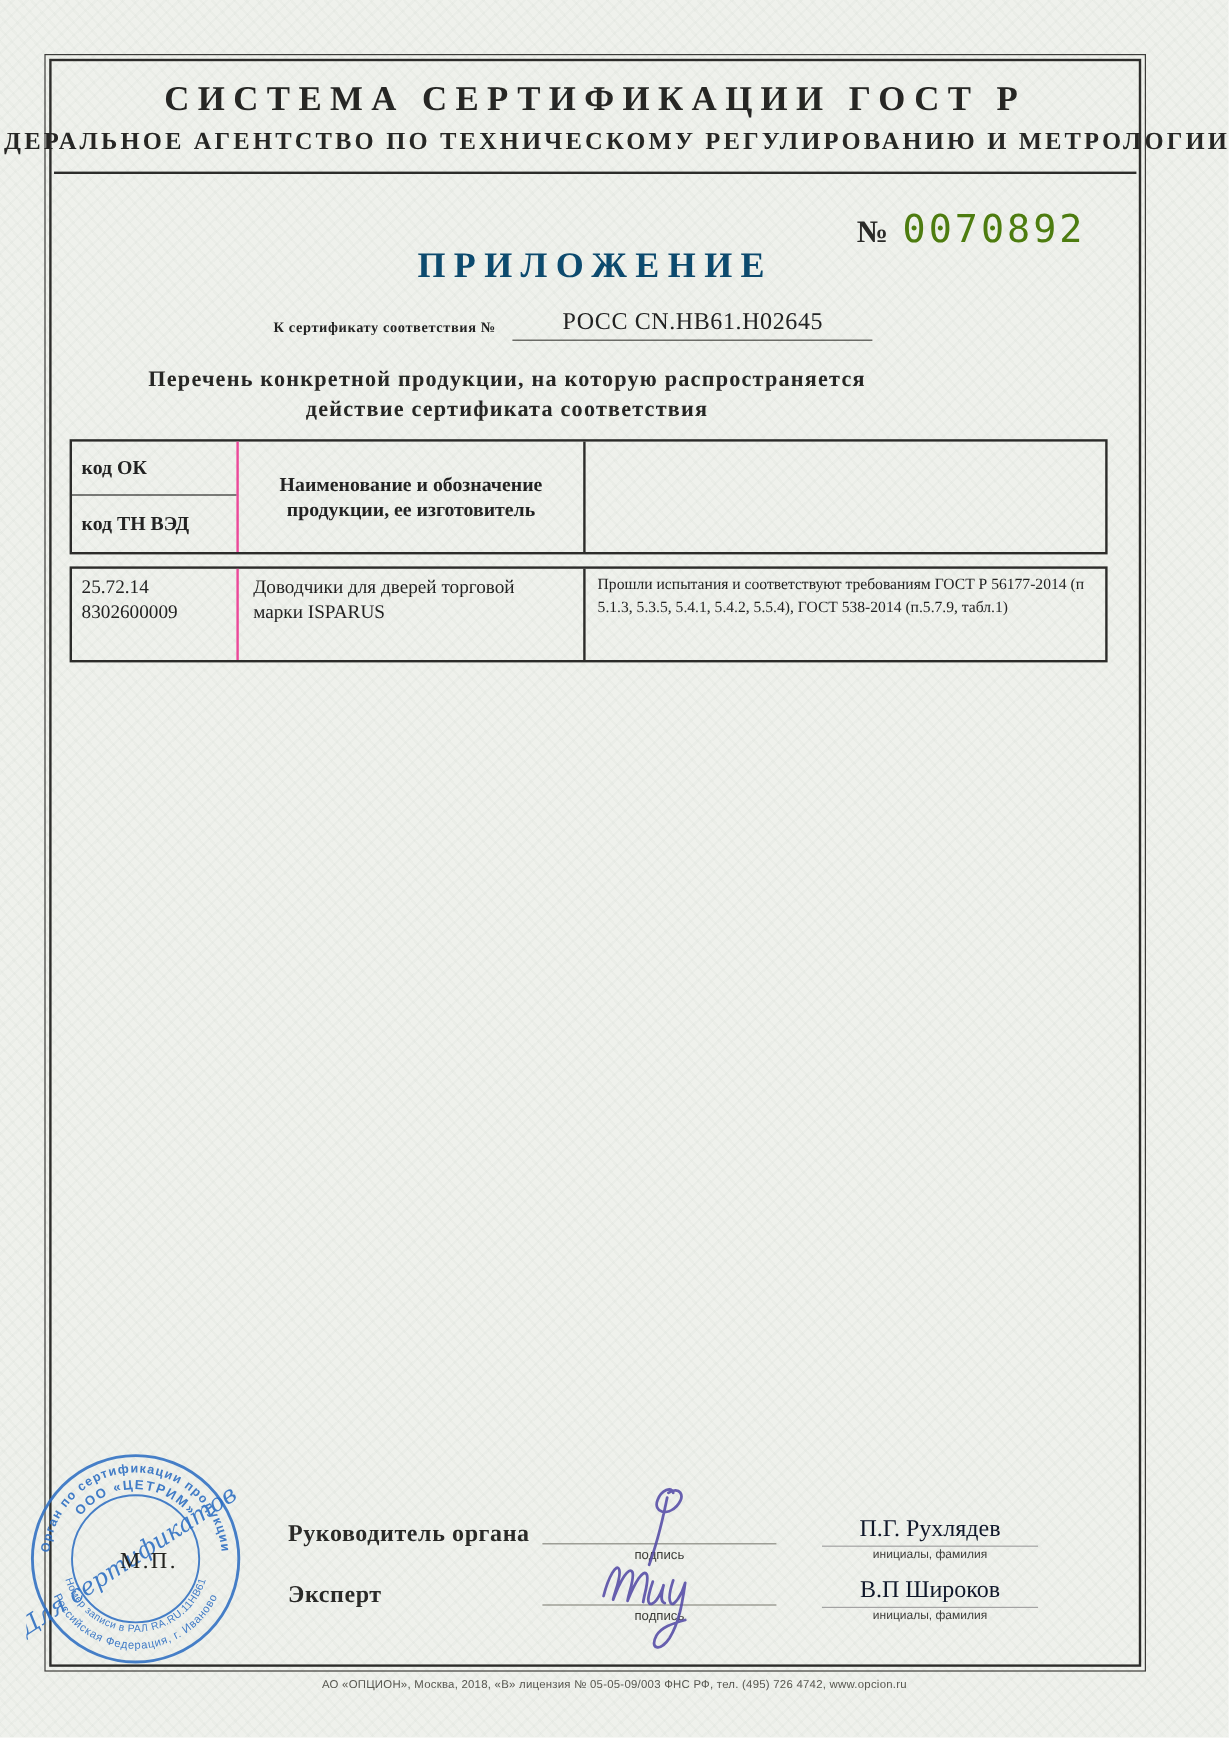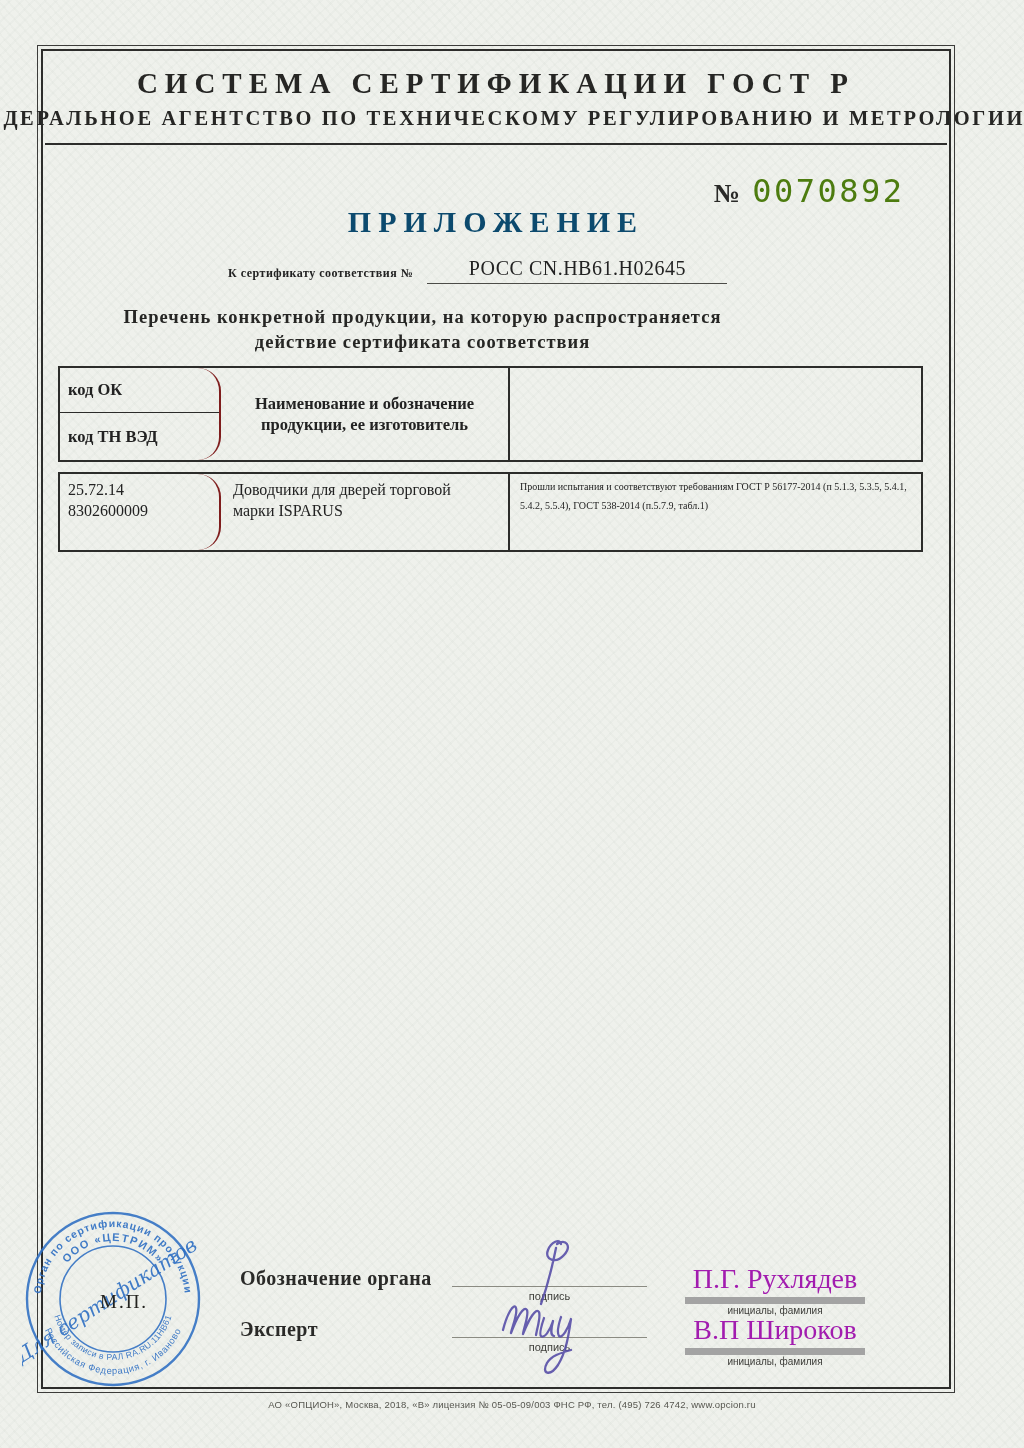--- a/index.html
+++ b/index.html
@@ -64,36 +64,36 @@
   }
 
   .tbl-header {
     position:absolute; left:58px; top:366px; width:865px; height:96px;
     border:2px solid #2c2c2a; display:flex; font-size:16.5px; font-weight:bold;
   }
   .tbl-row {
     position:absolute; left:58px; top:472px; width:865px; height:80px;
     border:2px solid #2c2c2a; display:flex; font-size:16px;
   }
-  .c1 { width:161px; border-right:2px solid #7f1d1d;border-radius:23px; }
+  .c1 { width:139px; border-right:2px solid #ec4899; }
   .c2 { width:289px; border-right:2px solid #2c2c2a; }
   .c3 { flex:1; }
   .th-c1-top { height:45px; border-bottom:1.5px solid #2c2c2a; display:flex; align-items:center; padding-left:8px; }
   .th-c1-bot { height:47px; display:flex; align-items:center; padding-left:8px; }
   .th-center { display:flex; align-items:center; justify-content:center; text-align:center; line-height:21px; padding:0 14px; }
   .td-codes { padding:5px 8px; line-height:21px; }
   .td-product { padding:5px 12px; line-height:21px; }
-  .td-docs { padding:4px 10px; font-size:10px; line-height:18.6px; }
+  .td-docs { padding:4px 10px; font-size:13px; line-height:18.6px; }
 
   .role-label { position:absolute; font-size:20px; font-weight:bold; letter-spacing:.5px; color:#2a2a28; }
   .sig-line { position:absolute; width:195px; border-bottom:1.5px solid #8b8b82; }
   .sig-caption { position:absolute; width:195px; text-align:center;
     font-family:"Liberation Sans","DejaVu Sans",sans-serif; font-size:11px; color:#3d3d39; }
   .name-block { position:absolute; width:180px; text-align:center; }
-  .name-value { font-size:28px; color:#a21caf; padding-bottom:2px; border-bottom:7px solid #a3a3a3; }
+  .name-value { font-size:20px; color:#0f172a; padding-bottom:2px; border-bottom:1px solid #a3a3a3; }
   .name-caption { font-family:"Liberation Sans","DejaVu Sans",sans-serif; font-size:10px; color:#3d3d39; padding-top:1px; }
 
   .mp-label { position:absolute; left:100px; top:1291px; font-size:19px; letter-spacing:2px; color:#23231f; z-index:4; }
 
   .stamp-svg { position:absolute; left:22px; top:1206px; z-index:3; }
   .sign-svg  { position:absolute; left:400px; top:1228px; z-index:5; }
 
   .footer {
     position:absolute; left:0; top:1399px; width:1024px; text-align:center;
     font-family:"Liberation Sans","DejaVu Sans",sans-serif;
@@ -141,21 +141,21 @@
 
   <div class="tbl-row">
     <div class="c1 td-codes">
       <div>25.72.14</div>
       <div>8302600009</div>
     </div>
     <div class="c2 td-product">Доводчики для дверей торговой марки ISPARUS</div>
     <div class="c3 td-docs">Прошли испытания и соответствуют требованиям ГОСТ Р 56177-2014 (п 5.1.3, 5.3.5, 5.4.1, 5.4.2, 5.5.4), ГОСТ 538-2014 (п.5.7.9, табл.1)</div>
   </div>
 
-  <div class="role-label" style="left:240px; top:1267px;">Обозначение органа</div>
+  <div class="role-label" style="left:240px; top:1267px;">Руководитель органа</div>
   <div class="sig-line" style="left:452px; top:1262px; height:25px;"></div>
   <div class="sig-caption" style="left:452px; top:1290px;">подпись</div>
   <div class="name-block" style="left:685px; top:1263px;">
     <div class="name-value">П.Г. Рухлядев</div>
     <div class="name-caption">инициалы, фамилия</div>
   </div>
 
   <div class="role-label" style="left:240px; top:1318px;">Эксперт</div>
   <div class="sig-line" style="left:452px; top:1313px; height:25px;"></div>
   <div class="sig-caption" style="left:452px; top:1341px;">подпись</div>

